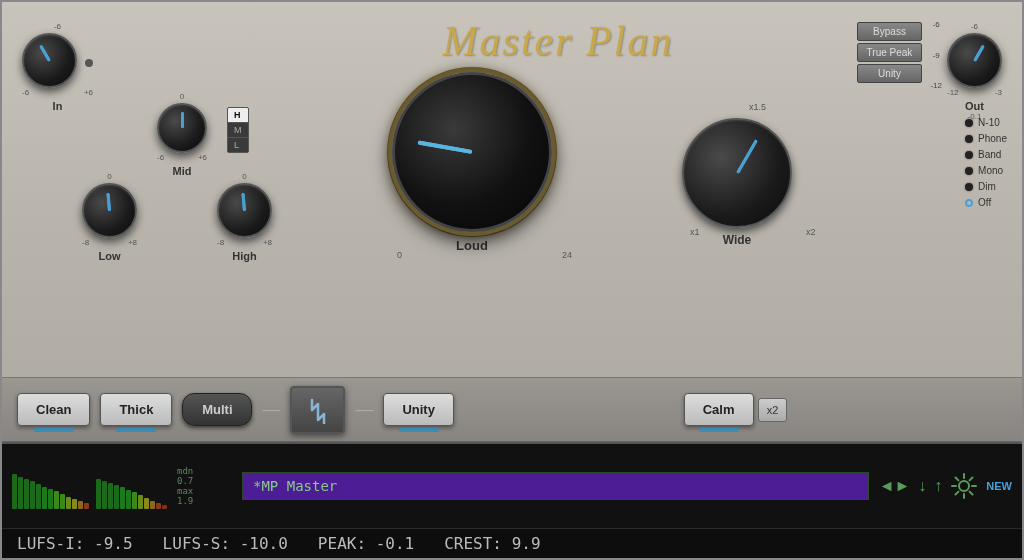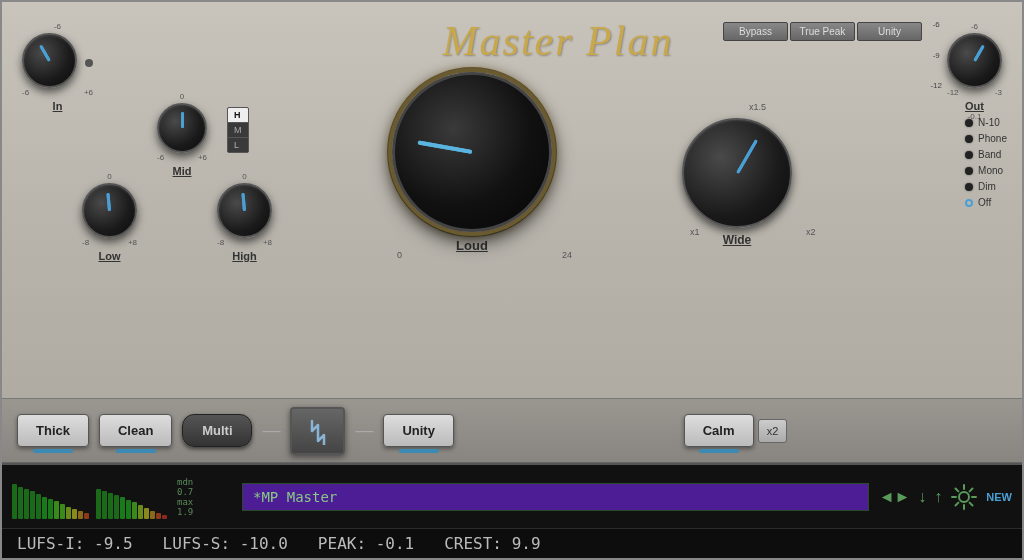--- a/index.html
+++ b/index.html
@@ -68,21 +68,20 @@
       background: #4a9fd4;
       border-radius: 2px;
       transform-origin: bottom center;
     }
 
     .knob-label {
       font-size: 11px;
       color: #333;
       margin-top: 3px;
       font-weight: bold;
-      text-decoration: underline;
     }
 
     
     .knob-in {
       top: 20px;
       left: 20px;
     }
     .knob-in .knob {
       width: 55px;
       height: 55px;
@@ -130,21 +129,21 @@
       margin-left: -1.5px;
       transform: rotate(30deg);
     }
 
     
     .control-buttons {
       position: absolute;
       top: 20px;
       right: 100px;
       display: flex;
-      flex-direction: row;
+      flex-direction: column;
       gap: 2px;
     }
     .ctrl-btn {
       background: linear-gradient(180deg, #888 0%, #666 100%);
       border: 1px solid #444;
       color: #ddd;
       font-size: 10px;
       padding: 3px 8px;
       cursor: pointer;
       border-radius: 2px;
@@ -413,21 +412,21 @@
     .calm-group {
       display: flex;
       align-items: center;
       gap: 4px;
     }
 
     .spacer { flex: 1; }
 
     
     .bottom-display {
-      height: 95px;
+      height: 116px;
       background: #111;
       border-top: 2px solid #555;
       display: flex;
       flex-direction: column;
     }
 
     .display-main {
       flex: 1;
       display: flex;
       align-items: center;
@@ -653,26 +652,26 @@
       <div class="monitor-item">
         <div class="monitor-dot off"></div>
         <span>Off</span>
       </div>
     </div>
 
   </div>
 
   <div class="buttons-row">
     <div style="position:relative;">
+      <button class="fx-btn active">Clean</button>
+      <div style="position:absolute;bottom:-6px;left:50%;transform:translateX(-50%);width:40px;height:4px;background:#3a8ab4;border-radius:2px;"></div>
+    </div>
+    <div style="position:relative;">
       <button class="fx-btn active">Thick</button>
       <div class="led-bar" style="position:absolute;bottom:-6px;left:50%;transform:translateX(-50%);width:40px;height:4px;background:#3a8ab4;border-radius:2px;"></div>
-    </div>
-    <div style="position:relative;">
-      <button class="fx-btn active">Clean</button>
-      <div style="position:absolute;bottom:-6px;left:50%;transform:translateX(-50%);width:40px;height:4px;background:#3a8ab4;border-radius:2px;"></div>
     </div>
     <button class="fx-btn-dark">Multi</button>
     <span class="separator">—</span>
     <div class="logo-btn">
       <svg width="24" height="28" viewBox="0 0 24 28">
         <path d="M6 4 L6 14 L12 8 L12 24 L18 18 L18 28" stroke="#8ab4d4" stroke-width="2.5" fill="none" stroke-linecap="round" stroke-linejoin="round"></path>
       </svg>
     </div>
     <span class="separator">—</span>
     <div style="position:relative;">

